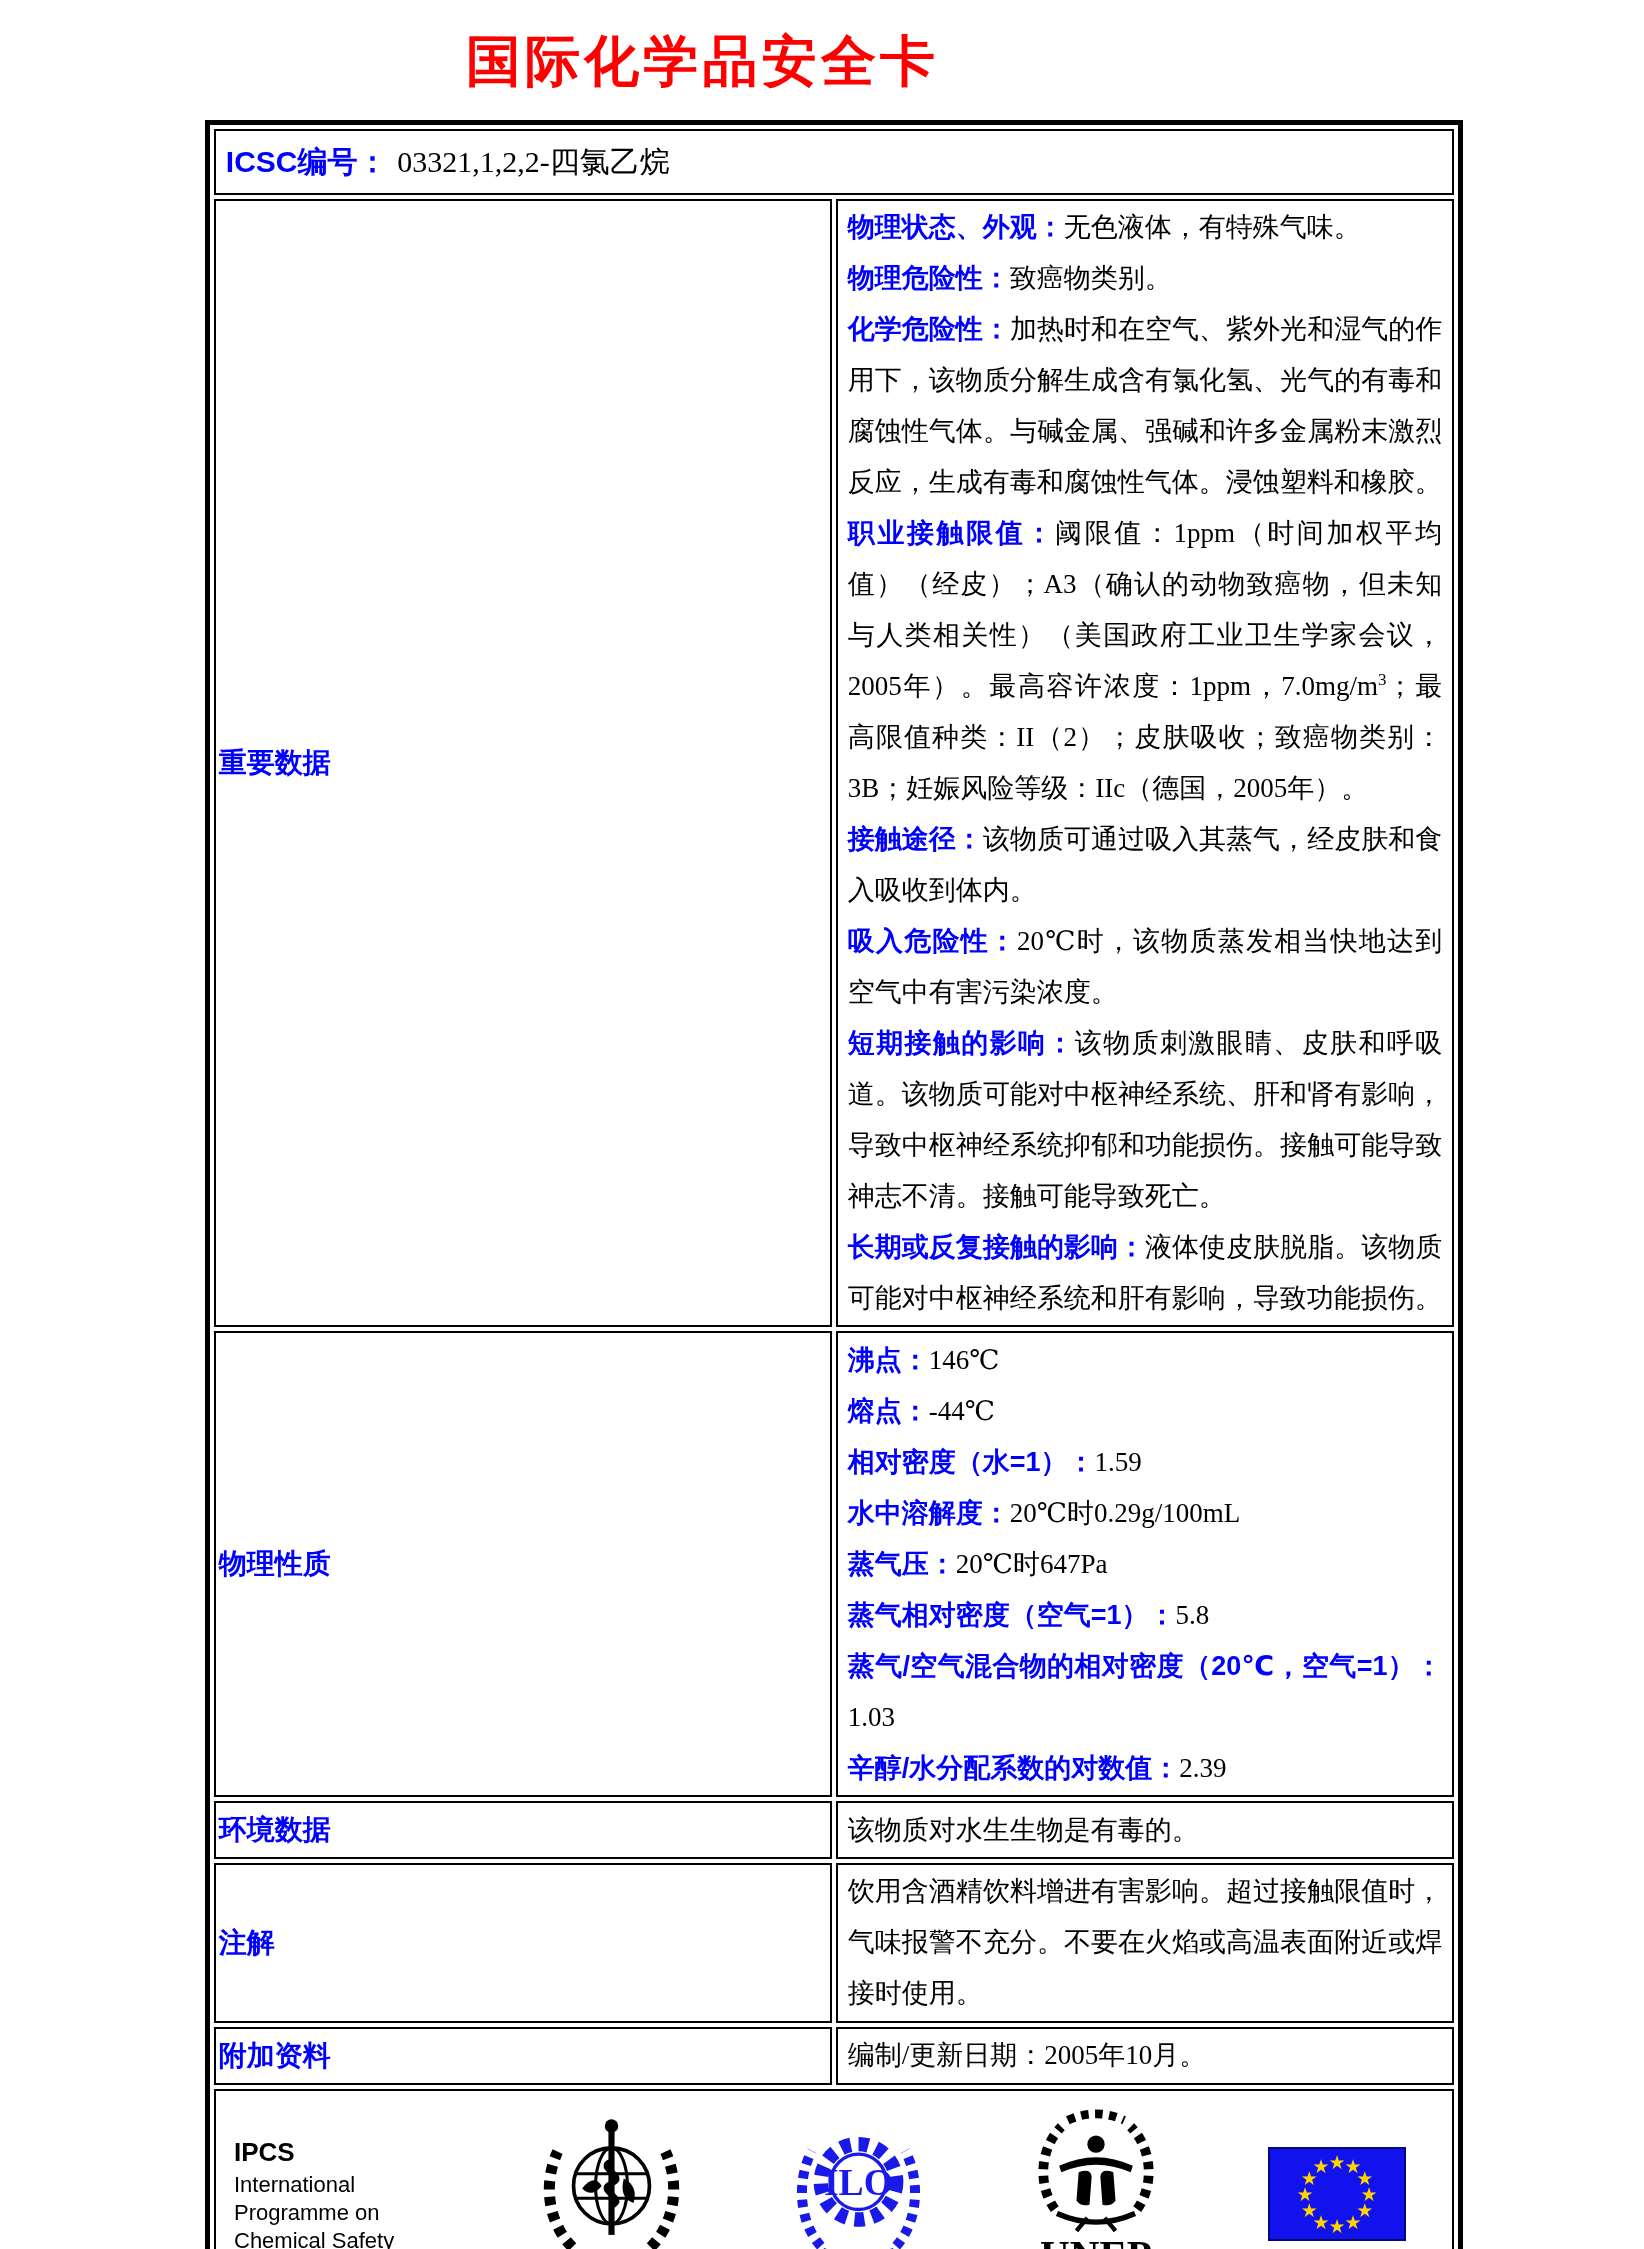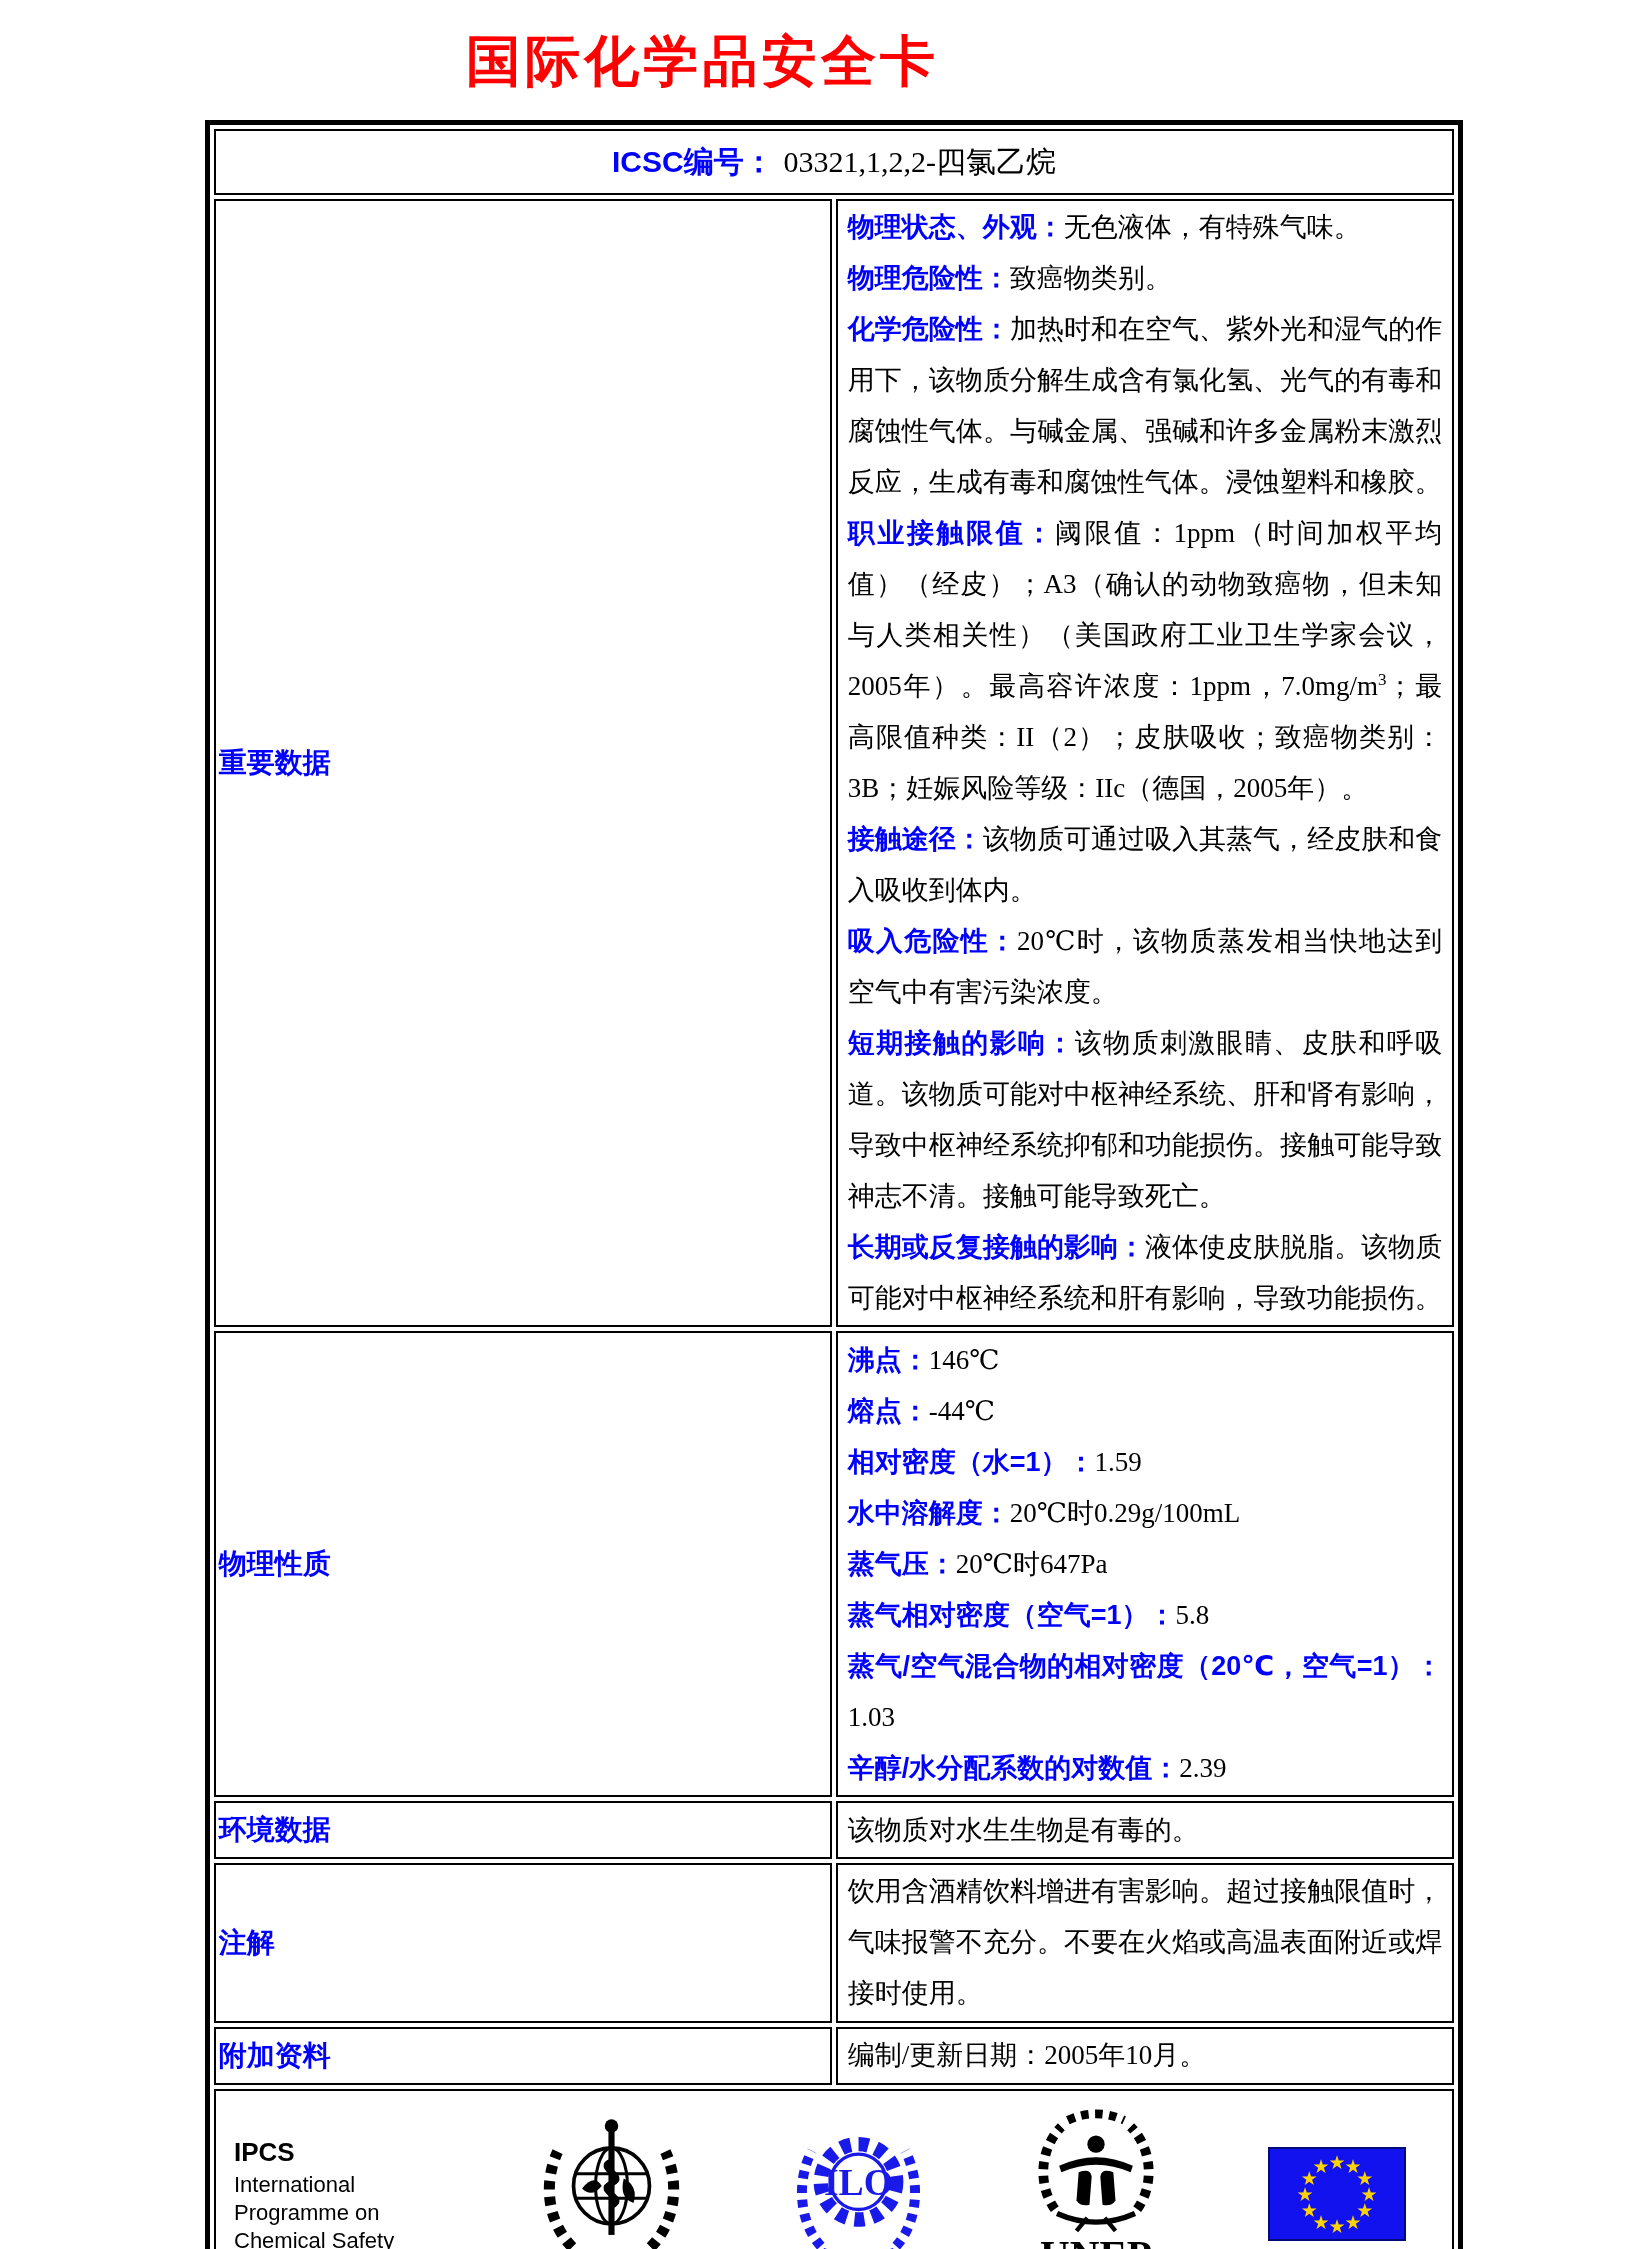--- a/index.html
+++ b/index.html
@@ -49,21 +49,21 @@
   td.content-cell p { margin: 0; }
   .item-label {
     color: #0000ff;
     font-family: "Liberation Sans", "DejaVu Sans", sans-serif;
     font-weight: bold;
   }
   sup { font-size: 17px; line-height: 0; }
   
   td.header-cell { padding: 9.8px 9.8px; }
   .header-flex {
-    display: flex; justify-content: center; align-items: center;
+    display: flex; justify-content: flex-start; align-items: center;
     font-size: 30px; line-height: 42px;
   }
   .icsc-label {
     color: #0000ff;
     font-family: "Liberation Sans", "DejaVu Sans", sans-serif;
     font-weight: bold;
   }
   .icsc-number { color: #000; padding-left: 9.8px; }
   .chem-name { color: #000; }
   

